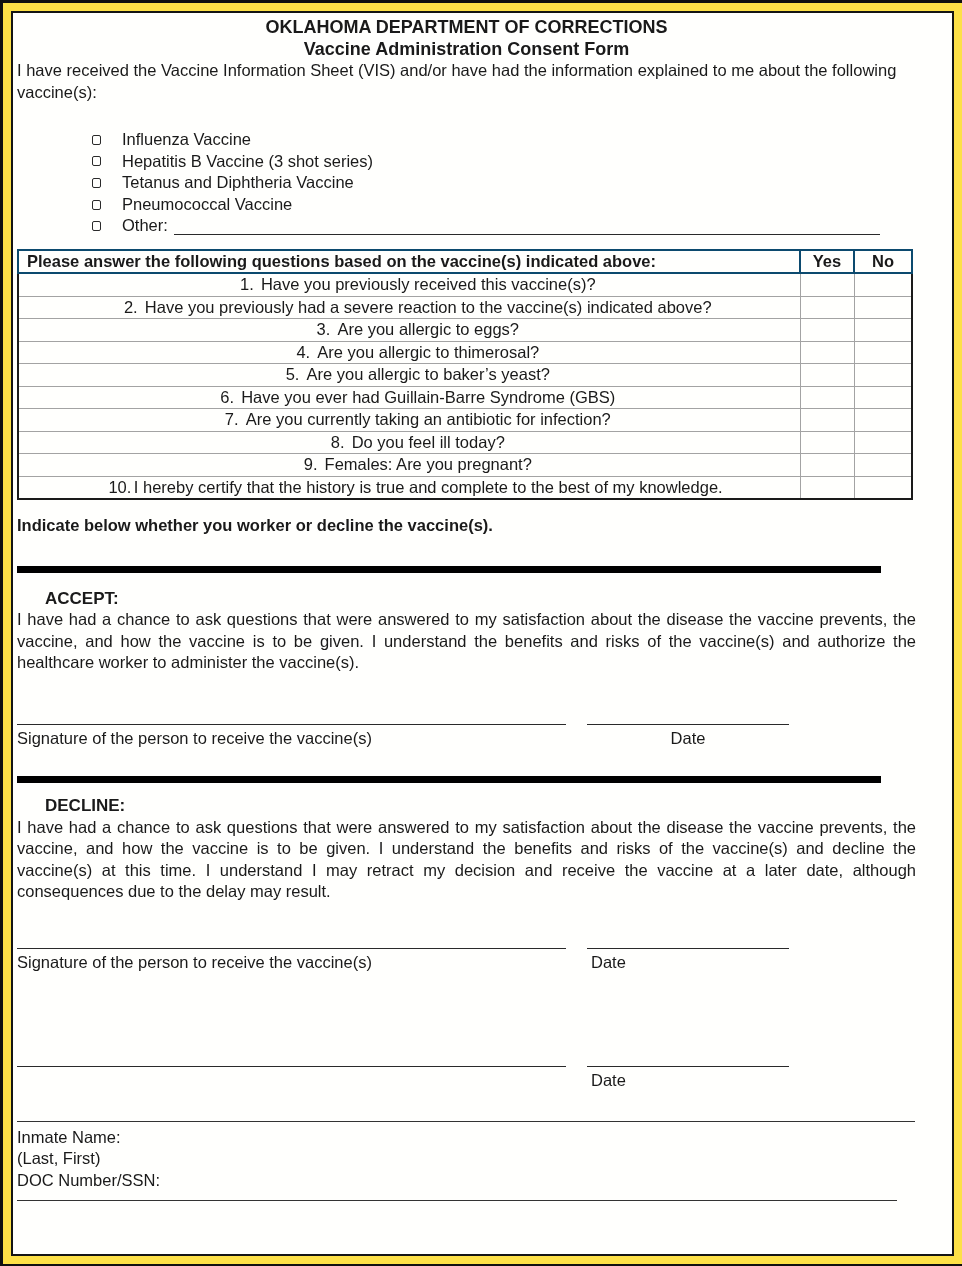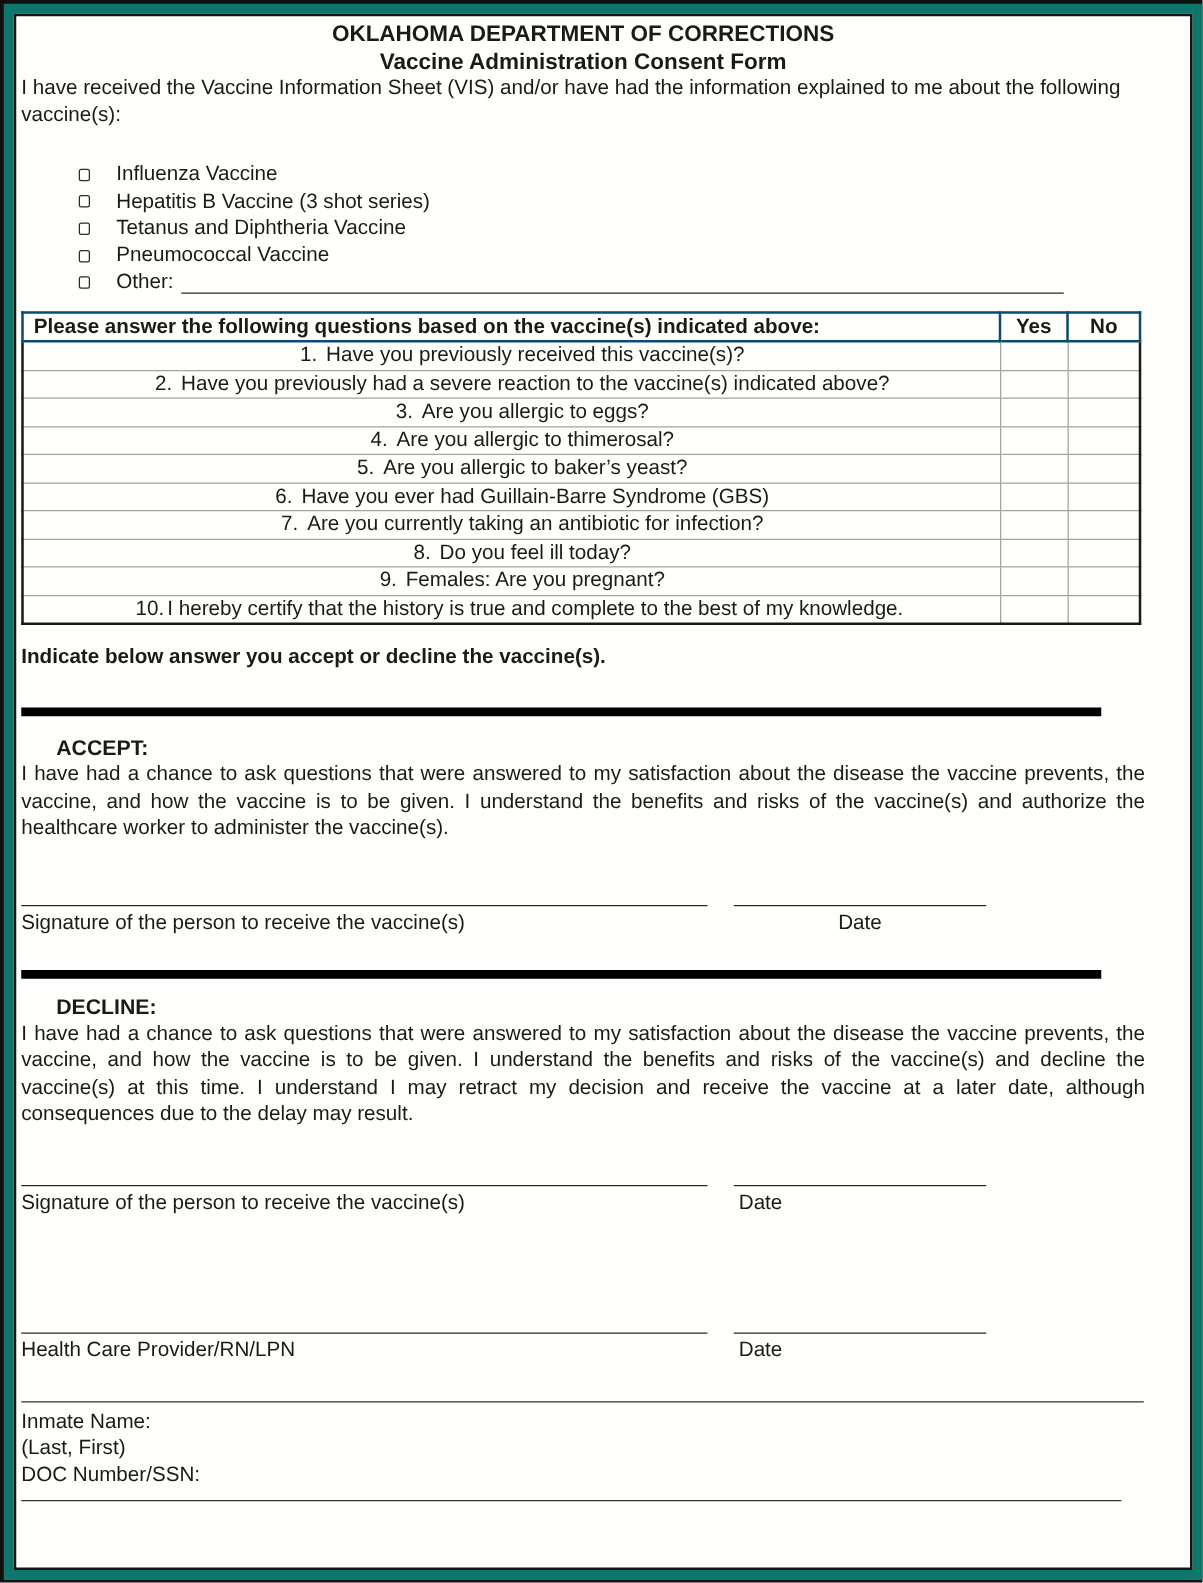--- a/index.html
+++ b/index.html
@@ -1,25 +1,25 @@
 <!DOCTYPE html>
 <html><head>
 <meta charset="utf-8">
 <style>
   * { margin:0; padding:0; box-sizing:border-box; }
   body { background:#e8e8e8; font-family:"Liberation Sans", sans-serif; color:#1a1a1a; }
   .canvas { position:relative; width:962px; height:1266px; background:#101010; margin:0 auto; }
-  .frame-maroon { position:absolute; left:3px; top:3px; right:0; bottom:2px; background:#0f766e; }
+  .frame-maroon { position:absolute; left:3px; top:3px; right:0; bottom:2px; background:#fde047; }
   .page { position:absolute; left:8px; top:8px; right:8px; bottom:8px; background:#fffffd;
           border:2px solid #141414; padding:3px 36px 0 4px; overflow:hidden;
           font-size:16.5px; line-height:21.5px; }
   .title { text-align:center; font-weight:bold; font-size:18px; line-height:22px; }
   .intro { }
   .vaccine-list { margin-top:26px; padding-left:46px; list-style:none; }
-  .vaccine-list li { display:flex; align-items:center; height:21.6px; }
+  .vaccine-list li { display:flex; align-items:center; height:21.6px;margin-left:29px; }
   .cbx { display:inline-block; width:9px; height:10px; border:1.6px solid #2a2a2a;
          border-radius:2px; margin-right:21px; flex:0 0 auto; }
   .other-line { flex:0 0 auto; width:706px; border-bottom:1.5px solid #2a2a2a;
                 height:17px; margin-left:6px; }
   table.q { margin-top:12px; border-collapse:collapse; width:894px; table-layout:fixed;
             border:2px solid #1a1a1a; }
   table.q th { border:2px solid #0c4a6e; height:15px; font-size:16.5px; }
   table.q td { border:1px solid #a3a3a3; height:22px;text-align:center; }
   .q-head { text-align:left; padding-left:8px; }
   .q-num { display:inline-block; width:38px; padding-left:10px; }
@@ -137,21 +137,21 @@
           <td></td>
         </tr>
         <tr>
           <td><span class="q-num">10.</span><span>I hereby certify that the history is true and complete to the best of my knowledge.</span></td>
           <td></td>
           <td></td>
         </tr>
       </tbody>
         </table>
 
-      <p class="indicate">Indicate below answer you accept or decline the vaccine(s).</p>
+      <p class="indicate">Indicate below whether you worker or decline the vaccine(s).</p>
 
       <div class="bar"></div>
 
       <div class="sec-head">ACCEPT:</div>
       <p class="sec-body">I have had a chance to ask questions that were answered to my satisfaction about the disease the vaccine prevents, the vaccine, and how the vaccine is to be given.  I understand the benefits and risks of the vaccine(s) and authorize the healthcare worker to administer the vaccine(s).</p>
 
       <div class="sig-row">
         <div class="sig-field w-sign">
           <div class="line"></div>
           <div class="lbl">Signature of the person to receive the vaccine(s)</div>
@@ -174,21 +174,20 @@
         </div>
         <div class="sig-field w-date">
           <div class="line"></div>
           <div class="lbl left4">Date</div>
         </div>
       </div>
 
       <div class="sig-row mt76">
         <div class="sig-field w-sign">
           <div class="line"></div>
-          <div class="lbl">Health Care Provider/RN/LPN</div>
         </div>
         <div class="sig-field w-date">
           <div class="line"></div>
           <div class="lbl left4">Date</div>
         </div>
       </div>
 
       <hr class="thin-rule rule1">
 
       <div class="inmate-row">

